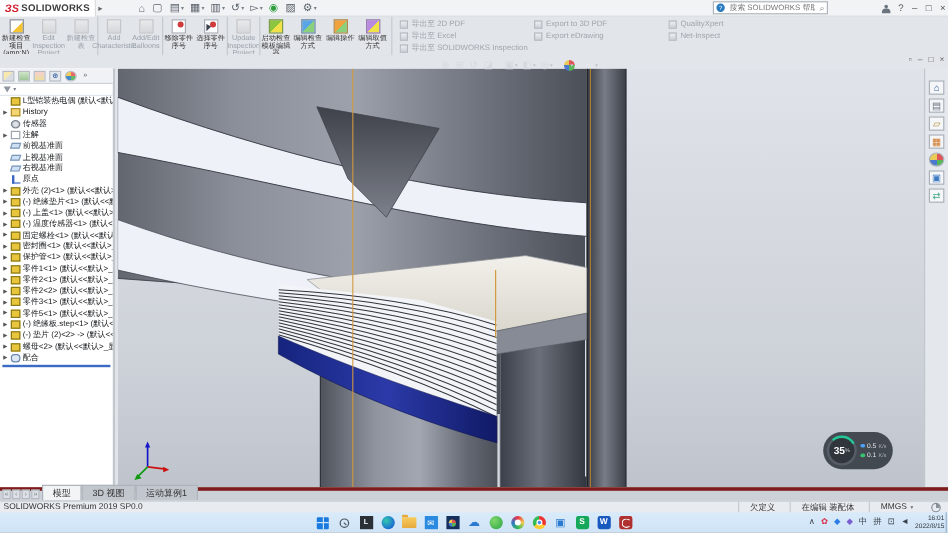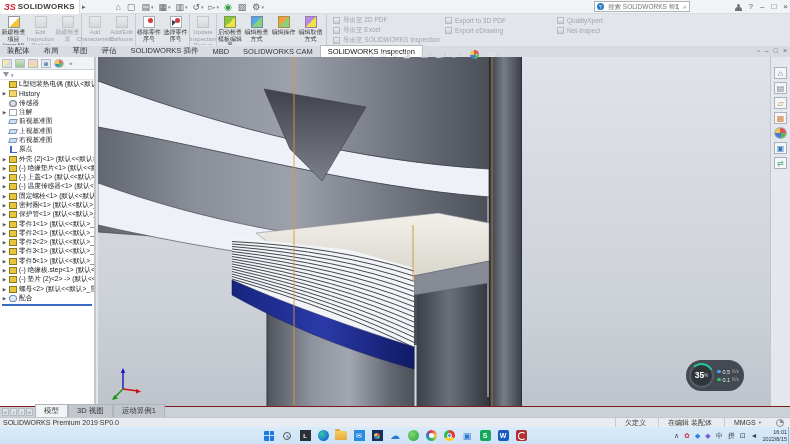--- a/index.html
+++ b/index.html
@@ -117,21 +117,21 @@
 
   
   .taskpane{left:770px;top:57px;width:20px;height:349px;background:#e4e7ec;border-left:1px solid #c2c7ce;}
   .tpstack{display:flex;flex-direction:column;align-items:center;gap:3px;padding-top:10px;}
   .tpi{width:13px;height:12px;border:1px solid #aab1ba;background:#f4f6f8;font-size:8px;line-height:11px;text-align:center;color:#3c66a8;}
   .tp2{color:#6a7380;} .tp3{color:#b08a30;} .tp4{color:#d07828;}
   .tp5{background:conic-gradient(#e05555 0 25%,#57b657 0 50%,#4b79d0 0 75%,#e8cc55 0 100%);color:transparent;border-radius:50%;}
   .tp6{color:#3b7ac0;} .tp7{color:#4a8;}
 
   
-  .bottomtabs{left:0;top:406px;width:790px;height:11px;background:#ccd1d8;border-top:1px solid #7f1d1d;
+  .bottomtabs{left:0;top:406px;width:790px;height:11px;background:#ccd1d8;border-top:3px solid #7f1d1d;
               display:flex;align-items:flex-end;font-size:7.5px;}
   .bnav{display:flex;gap:1px;padding:0 2px 1px 2px;}
   .bnav span{width:7px;height:8px;background:#dde1e6;border:1px solid #b4bac2;font-size:6px;line-height:7px;text-align:center;color:#7a828c;}
   .btab{padding:1px 8px;border:1px solid #aeb4bc;border-bottom:0;background:#c2c7ce;color:#333;white-space:nowrap;}
   .btab.active{background:#f2f4f6;}
 
   
   .statusbar{left:0;top:417px;width:790px;height:10px;background:#e8ecf0;border-top:1px solid #c2c7ce;
              display:flex;align-items:center;font-size:7px;color:#333;}
   .statusbar .sleft{margin-left:3px;}
@@ -358,39 +358,20 @@
 
           <div class="exp-item">
             <span class="ei"></span>
             <span>Net-Inspect</span>
           </div>
 
       </div>
     </div>
   </div>
 
-  <div class="abs tabrow">
-
-      <span class="rtab">装配体</span>
-
-      <span class="rtab">布局</span>
-
-      <span class="rtab">草图</span>
-
-      <span class="rtab">评估</span>
-
-      <span class="rtab">SOLIDWORKS 插件</span>
-
-      <span class="rtab">MBD</span>
-
-      <span class="rtab">SOLIDWORKS CAM</span>
-
-      <span class="rtab active">SOLIDWORKS Inspection</span>
-
-  </div>
   <div class="doc-ctrl abs" style="position: absolute; right: 3px; top: 47px;">
 
       <span>▫</span>
 
       <span>–</span>
 
       <span>□</span>
 
       <span>×</span>
 

